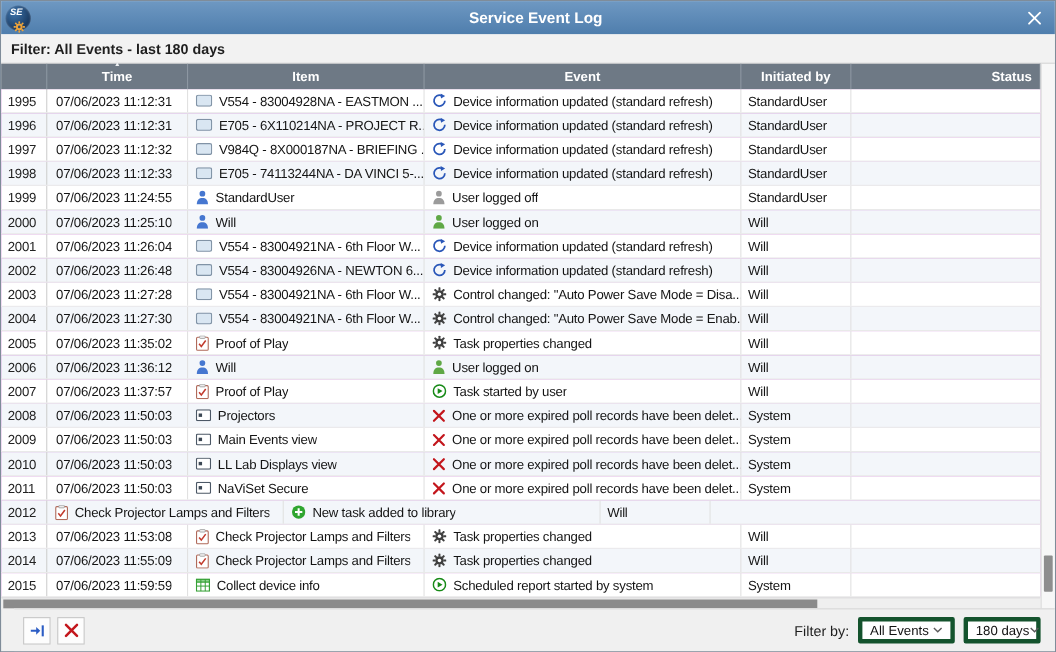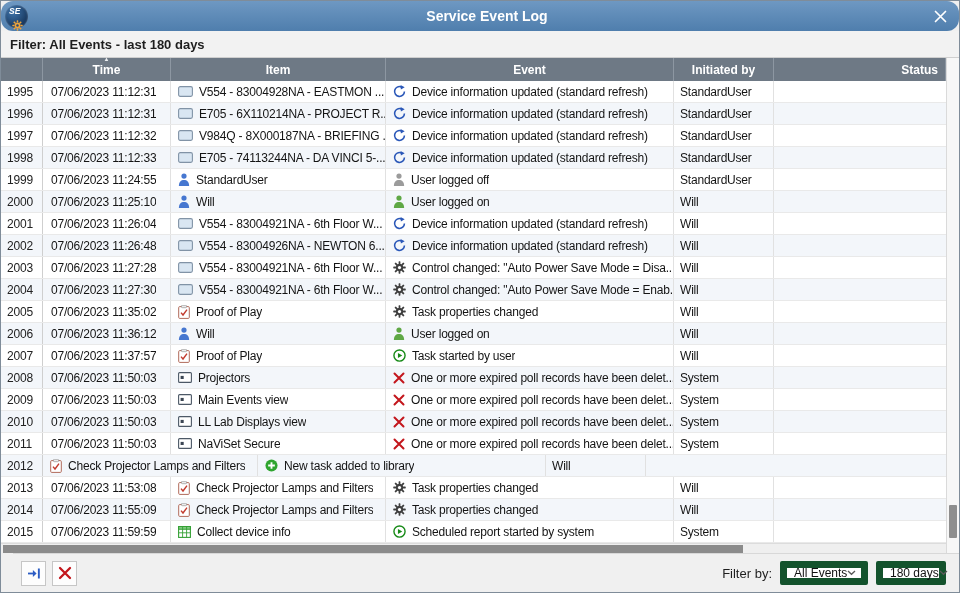--- a/index.html
+++ b/index.html
@@ -3,21 +3,21 @@
 <meta charset="utf-8">
 <style>
   html,body{margin:0;padding:0;background:#ffffff;}
   .window{
     position:relative;width:960px;height:593px;box-sizing:border-box;
     border:1px solid #7f8c99;background:#f0f0f0;overflow:hidden;
     font-family:"Liberation Sans",sans-serif;-webkit-font-smoothing:antialiased;
   }
   
   .titlebar{height:30px;background:linear-gradient(180deg,#6e98c2 0%,#4f7ead 100%);
-    display:flex;align-items:center;position:relative;border-radius:12px;}
+    display:flex;align-items:center;position:relative;}
   .app-icon{width:23px;height:23px;margin-left:4px;border-radius:50%;
     background:radial-gradient(circle at 35% 30%,#3e74ab,#133055 80%);
     position:relative;flex:0 0 auto;box-shadow:inset 0 0 2px rgba(255,255,255,.4);}
   .app-icon .se{position:absolute;top:1px;left:4px;color:#fff;font-size:8.5px;font-weight:bold;font-style:italic;}
   .app-icon .gear{position:absolute;bottom:0px;left:7px;width:11px;height:11px;}
   .win-title{position:absolute;left:14px;right:0;text-align:center;color:#ffffff;
     font-size:14px;font-weight:bold;pointer-events:none;}
   .close-btn{position:absolute;right:11px;top:8px;width:15px;height:15px;cursor:pointer;
     display:flex;align-items:center;justify-content:center;}
   
@@ -61,21 +61,21 @@
   .hthumb{position:absolute;top:1px;bottom:1px;left:2px;width:740px;background:#8b8b8b;}
   
   .footer{position:absolute;left:12px;right:0;bottom:0;height:38px;background:#f0f0f0;
     border-top:1px solid #d8d8d8;display:flex;align-items:center;}
   .tool-btn{width:25px;height:25px;box-sizing:border-box;background:#fdfdfd;border:1px solid #c6c6c6;
     display:flex;align-items:center;justify-content:center;cursor:pointer;}
   .tool-btn:first-of-type{margin-left:8px;}
   .tool-btn + .tool-btn{margin-left:6px;}
   .filter-controls{margin-left:auto;display:flex;align-items:center;margin-right:13px;}
   .filter-label{font-size:13px;color:#1e1e1e;margin-right:8px;}
-  .select{height:24px;box-sizing:border-box;background:#ffffff;border:7px solid #14532d;border-radius:2px;
+  .select{height:24px;box-sizing:border-box;background:#ffffff;border:4px solid #14532d;border-radius:2px;
     display:flex;align-items:center;padding:0 7px;font-size:12px;color:#111;cursor:pointer;}
   .select .sel-txt{white-space:nowrap;}
   .select .chev{margin-left:auto;display:inline-flex;line-height:0;}
   .select.events{width:88px;margin-right:8px;}
   .select.period{width:70px;}
 </style>
 </head>
 <body>
 
 <div class="window">

